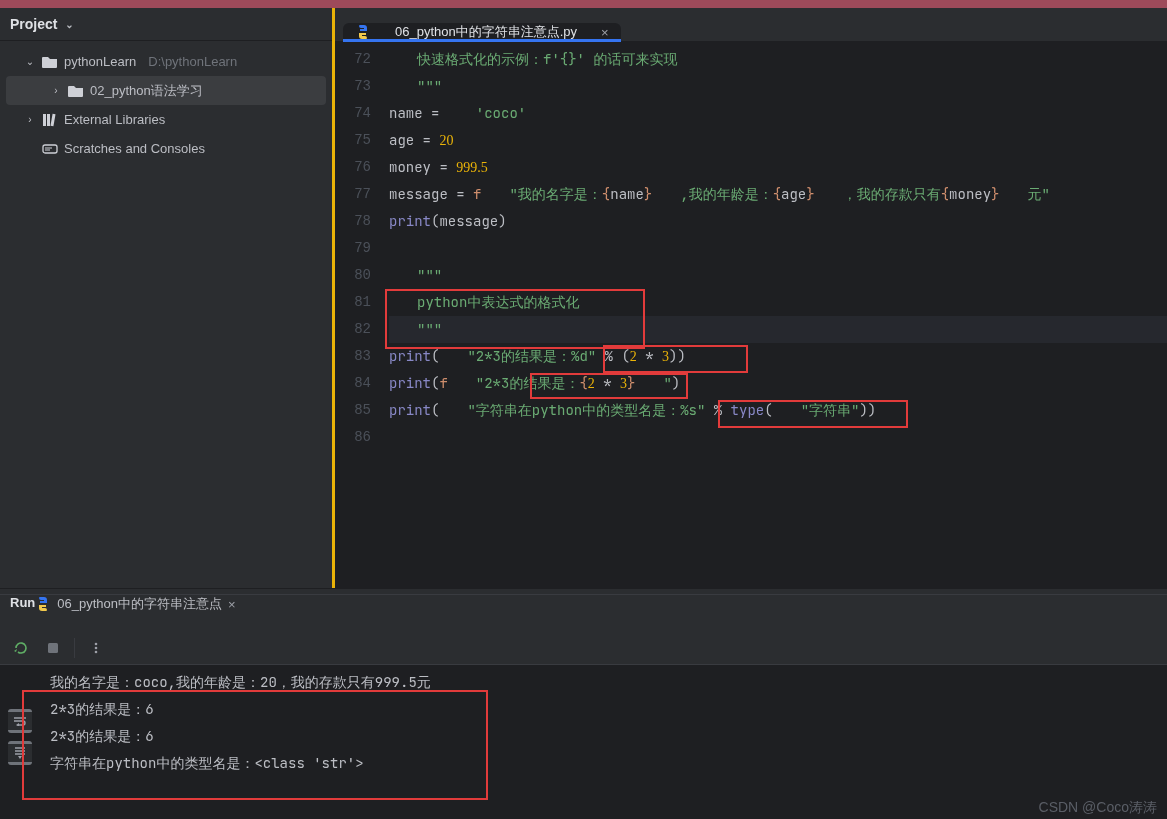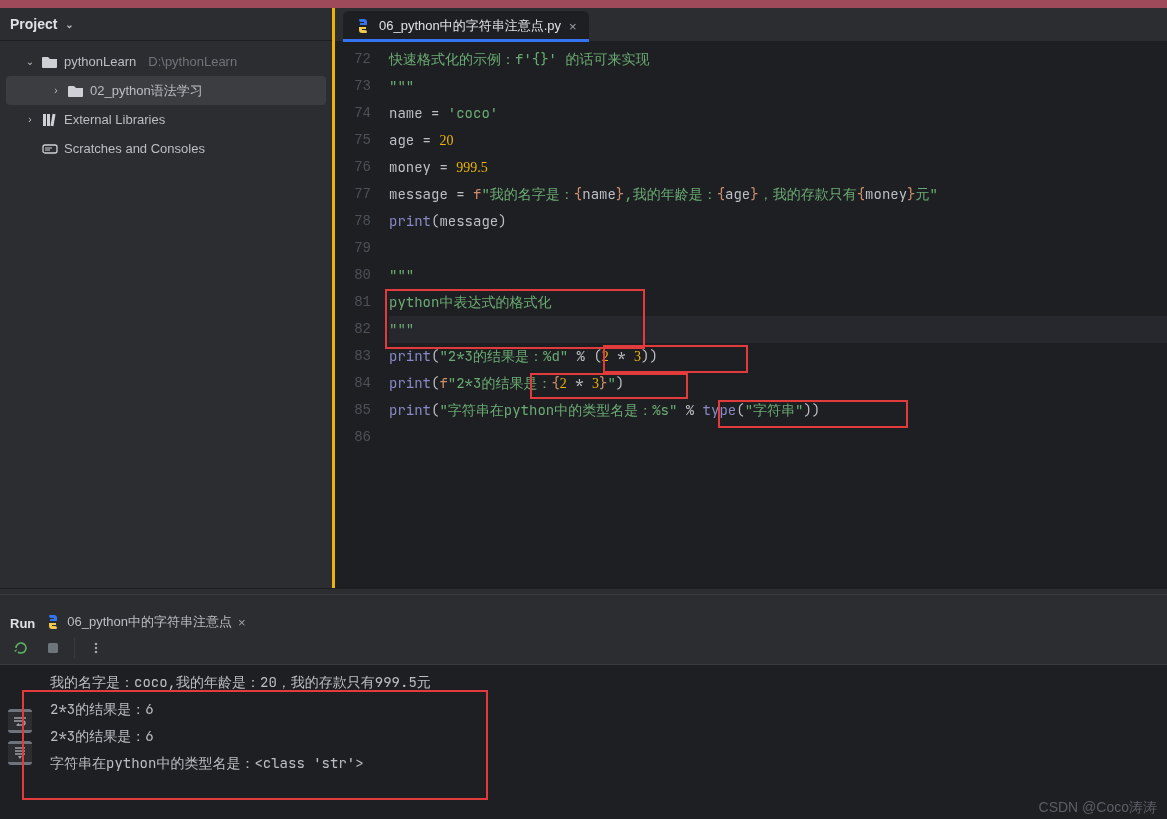--- a/index.html
+++ b/index.html
@@ -77,23 +77,23 @@
     height: 34px;
     background: #2b2d30;
     display: flex;
     align-items: flex-end;
     padding-left: 8px;
     border-bottom: 1px solid #1e1f22;
   }
   .tab {
     display: flex;
     align-items: center;
-    gap: 8px;
+    gap: 24px;
     background: #1e1f22;
-    height: 30px;
+    height: 18px;
     padding: 0 12px;
     border-radius: 6px 6px 0 0;
     color: #dfe1e5;
     position: relative;
   }
   .tab .underline {
     position: absolute; left: 0; right: 0; bottom: -1px; height: 3px; background: #3574f0;
   }
   .tab .close { color:#9da0a8; cursor:pointer; }
 
@@ -117,41 +117,41 @@
     font-family: Liberation Mono, monospace;
   }
   .code {
     flex: 1;
     white-space: pre;
     color: #bcbec4;
     padding-left: 4px;
   }
   .code .ln { display:block; height:27px; }
   .hl-line { background: #26282e; display:block; }
-  .c-str { color: #6aab73; }
+  .c-str { color: #6aab73; margin-left: 28px; }
   .c-kw { color: #cf8e6d; }
   .c-num { color: #eab308; font-family: Liberation Serif, serif; }
   .c-id { color: #bcbec4; }
   .c-tmpl { color: #cf8e6d; }
   .c-builtin { color: #8888c6; }
 
   .hgrip {
     height: 6px; background:#2b2d30; border-top:1px solid #1e1f22; cursor:ns-resize;
   }
 
   .bottom {
     height: 225px;
     background: #1e1f22;
     display: flex;
     flex-direction: column;
     border-top: 1px solid #393b40;
     position: relative;
   }
   .run-header {
-    height: 36px; display:flex; align-items:flex-end; padding: 0 10px; gap: 10px; background:#2b2d30;
+    height: 36px; display:flex; align-items:flex-start; padding: 0 10px; gap: 0; background:#2b2d30;
   }
   .run-title { font-weight:600; color:#dfe1e5; }
   .run-tab { display:flex; align-items:center; gap:6px; color:#bcbec4; }
   .run-close { color:#9da0a8; cursor:pointer; }
   .tool-row {
     height: 34px; display:flex; align-items:center; gap:10px; padding: 0 10px; background:#2b2d30; border-bottom:1px solid #393b40;
   }
   .tool-btn { width:22px; height:22px; display:flex; align-items:center; justify-content:center; border-radius:4px; cursor:pointer; }
   .tool-sep { width:1px; height:20px; background:#393b40; }
   .console {

